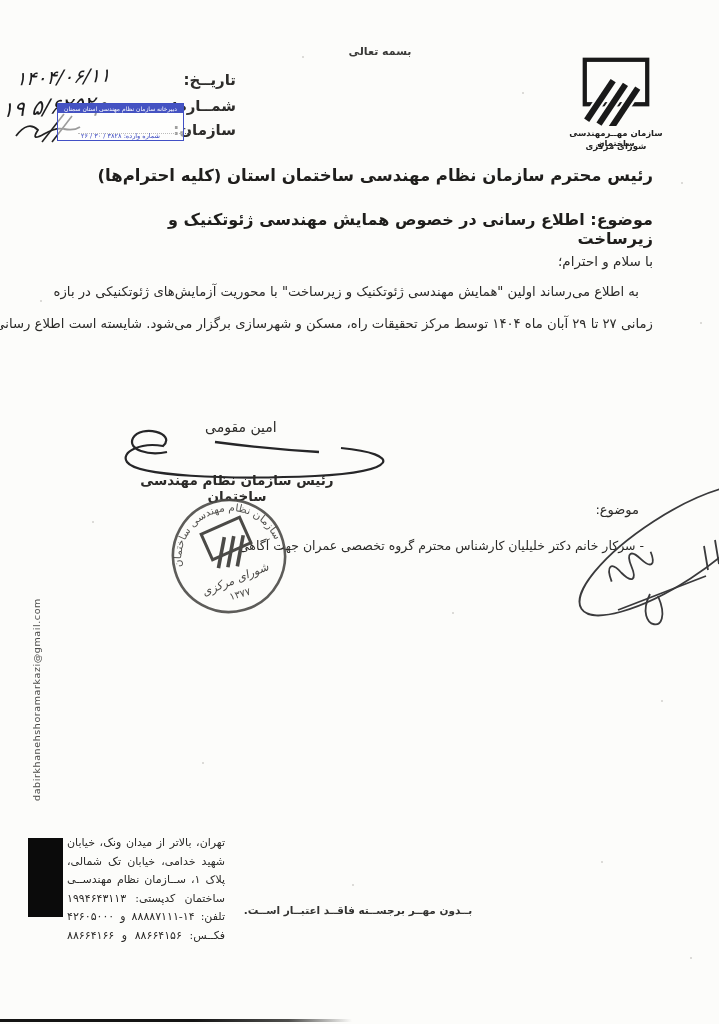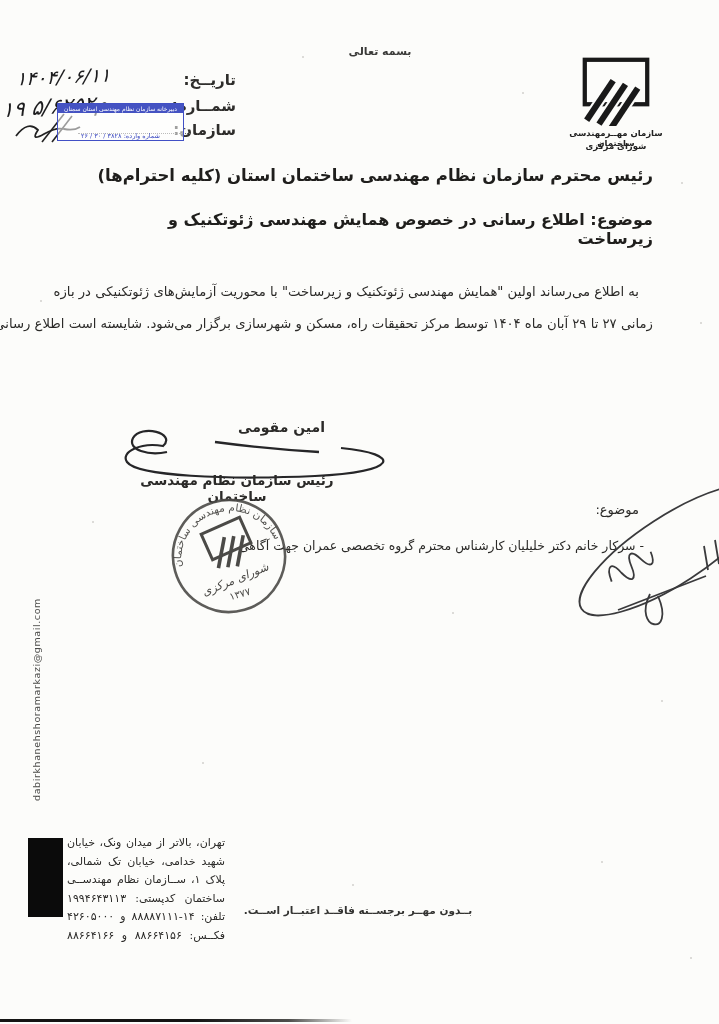--- a/index.html
+++ b/index.html
@@ -17,21 +17,21 @@
   .hand-date{font-size:19px;letter-spacing:2px;transform:rotate(-2.5deg) skewX(-6deg);}
   .hand-num{font-size:21px;letter-spacing:1px;transform:rotate(-4deg) skewX(-8deg);}
   .receipt{border:1.5px solid #4150c5;background:rgba(255,255,255,.55);overflow:hidden;}
   .receipt .bar{background:#4553c2;color:#fff;font-size:6px;text-align:center;padding:1px 2px;white-space:nowrap;}
   .receipt .ln{color:#3745c0;font-size:6.5px;text-align:center;padding-top:19px;white-space:nowrap;}
   .dotted-leader{border-top:1.5px dotted #6b6b68;}
   .title{font-size:16.5px;font-weight:bold;text-align:right;color:#1f1e1c;}
   .subject{font-size:16px;font-weight:bold;text-align:right;color:#1f1e1c;}
   .salutation{font-size:13.5px;text-align:right;}
   .bodyline{font-size:13.2px;line-height:31.5px;text-align:justify;text-align-last:justify;white-space:nowrap;}
-  .sig-name{font-size:14px;font-weight:bold;text-align:right;}
+  .sig-name{font-size:14px;font-weight:normal;text-align:left;}
   .sig-title{font-size:13.5px;font-weight:bold;text-align:center;}
   .cc-label{font-size:13px;text-align:right;}
   .cc-item{font-size:12.5px;text-align:right;white-space:nowrap;}
   .addr{font-size:11px;line-height:18.6px;text-align:justify;}
   .addr div{text-align-last:justify;white-space:nowrap;}
   .validity{font-size:10.5px;font-weight:bold;text-align:center;white-space:nowrap;color:#343432;}
   .email-vert{font-size:9.5px;letter-spacing:.6px;color:#4a4a48;transform:rotate(-90deg);transform-origin:0 0;white-space:nowrap;}
   .redaction{background:#0b0b0b;}
   .scanline{background:linear-gradient(to right,#141414 55%,#4e4e4c 82%,rgba(0,0,0,0));}
   .speck{width:2px;height:2px;border-radius:50%;background:#a9a6a0;opacity:.5;}
@@ -78,20 +78,21 @@
   <div class="abs receipt" style="top:103px;left:57px;width:125px;height:36px;">
     <div class="bar" dir="rtl">دبیرخانه سازمان نظام مهندسی استان سمنان</div>
     <div class="ln" dir="rtl">شماره وارده: ۳۸۲۸ / ۳۰ / ۲۶</div>
     <div class="ln" dir="rtl">تاریخ: ۱۴۰۴/10/۱۱</div>
   </div>
 
   <div class="abs title" style="top:166px;left:60px;right:66px;" dir="rtl">رئیس محترم سازمان نظام مهندسی ساختمان استان (کلیه احترام‌ها)</div>
 
   <div class="abs subject" style="top:210px;left:100px;right:66px;" dir="rtl">موضوع: اطلاع رسانی در خصوص همایش مهندسی ژئوتکنیک و زیرساخت</div>
 
+  <div class="abs salutation" style="top:253px;left:400px;right:66px;" dir="rtl">با سلام و احترام؛</div>
 
   <div class="abs" style="top:276px;left:62px;right:66px;" dir="rtl">
     <div class="bodyline" style="padding-right:14px;">به اطلاع می‌رساند اولین "همایش مهندسی ژئوتکنیک و زیرساخت" با محوریت آزمایش‌های ژئوتکنیکی در بازه</div>
     <div class="bodyline">زمانی ۲۷ تا ۲۹ آبان ماه ۱۴۰۴ توسط مرکز تحقیقات راه، مسکن و شهرسازی برگزار می‌شود. شایسته است اطلاع رسانی</div>
   </div>
 
   <svg class="abs" style="top:412px;left:103px;" width="300" height="74" viewBox="0 0 300 74">
     <path d="M 112 30 Q 165 37 216 40" fill="none" stroke="#262628" stroke-width="2.4"></path>
     <path d="M 238 36 C 300 42 296 60 212 64 C 122 68 34 64 24 50 C 17 40 38 30 60 34
              C 74 21 38 12 30 26 C 24 38 46 44 64 40" fill="none" stroke="#262628" stroke-width="2.2"></path>

